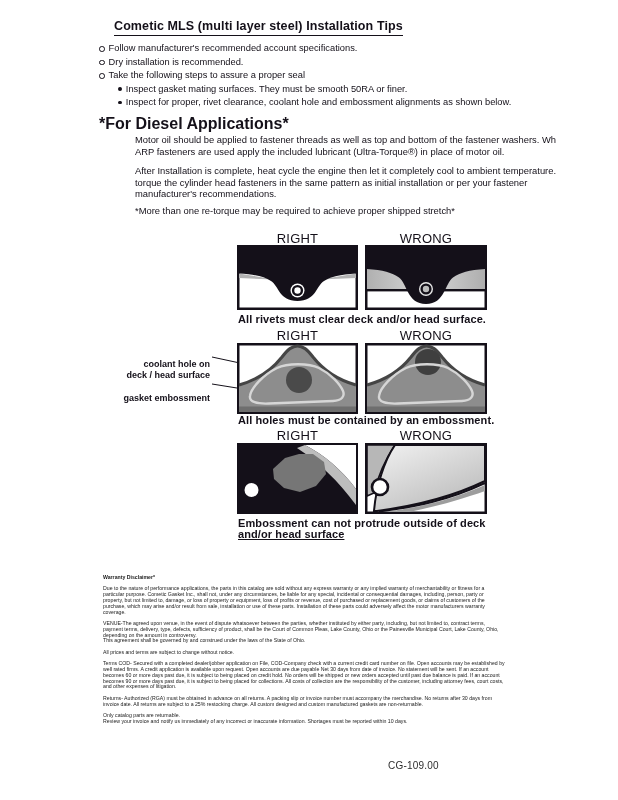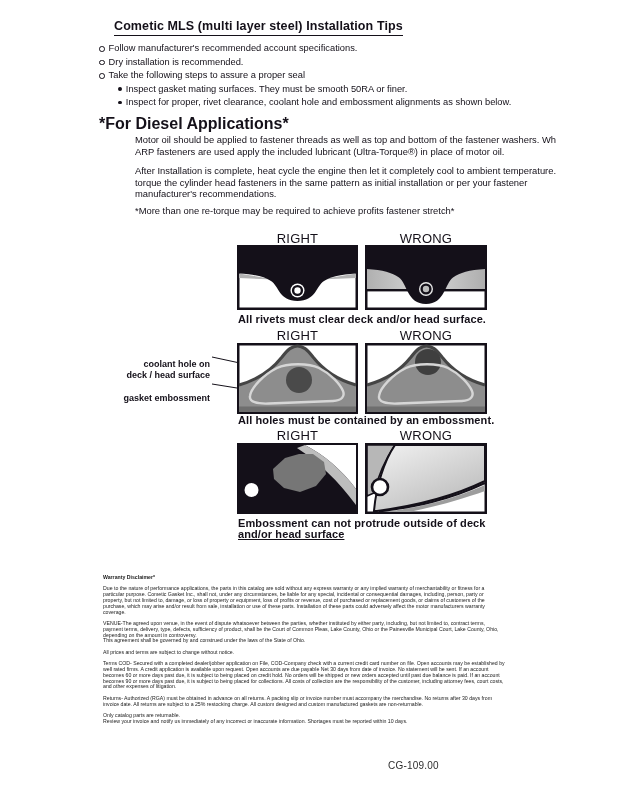--- a/index.html
+++ b/index.html
@@ -71,21 +71,21 @@
     </div>
     <div class="bullet-row sub">
       <span class="s-marker"></span>
       <span>Inspect for proper, rivet clearance, coolant hole and embossment alignments as shown below.</span>
     </div>
   </div>
 
   <div class="abs diesel-h">*For Diesel Applications*</div>
   <div class="abs para p1">Motor oil should be applied to fastener threads as well as top and bottom of the fastener washers. When ARP fasteners are used apply the included lubricant (Ultra-Torque®) in place of motor oil.</div>
   <div class="abs para p2">After Installation is complete, heat cycle the engine then let it completely cool to ambient temperature. Re-torque the cylinder head fasteners in the same pattern as initial installation or per your fastener manufacturer's recommendations.</div>
-  <div class="abs para p3">*More than one re-torque may be required to achieve profits fastener stretch*</div>
+  <div class="abs para p3">*More than one re-torque may be required to achieve proper shipped stretch*</div>
 
   <div class="abs dlabel" style="left:237px;top:231px;">RIGHT</div>
   <div class="abs dlabel" style="left:365px;top:231px;width:122px;">WRONG</div>
 
   <div class="abs panel" style="left:237px;top:245px;">
     <svg width="121" height="65" viewBox="0 0 121 65">
       <rect x="1.25" y="1.25" width="118.5" height="62.5" fill="#ffffff" stroke="#141019" stroke-width="2.5"></rect>
       <path d="M2,28.5 L38,34.5 L2,33 Z" fill="#b3b3b3"></path>
       <path d="M119,28.5 L83,34.5 L119,33 Z" fill="#b3b3b3"></path>
       <path d="M2,2 H119 V28.5 C103,29.5 94,31.5 87,36 C79,41 79,56 60.5,56 C42,56 42,41 34,36 C27,31.5 18,29.5 2,28.5 Z" fill="#141019"></path>

